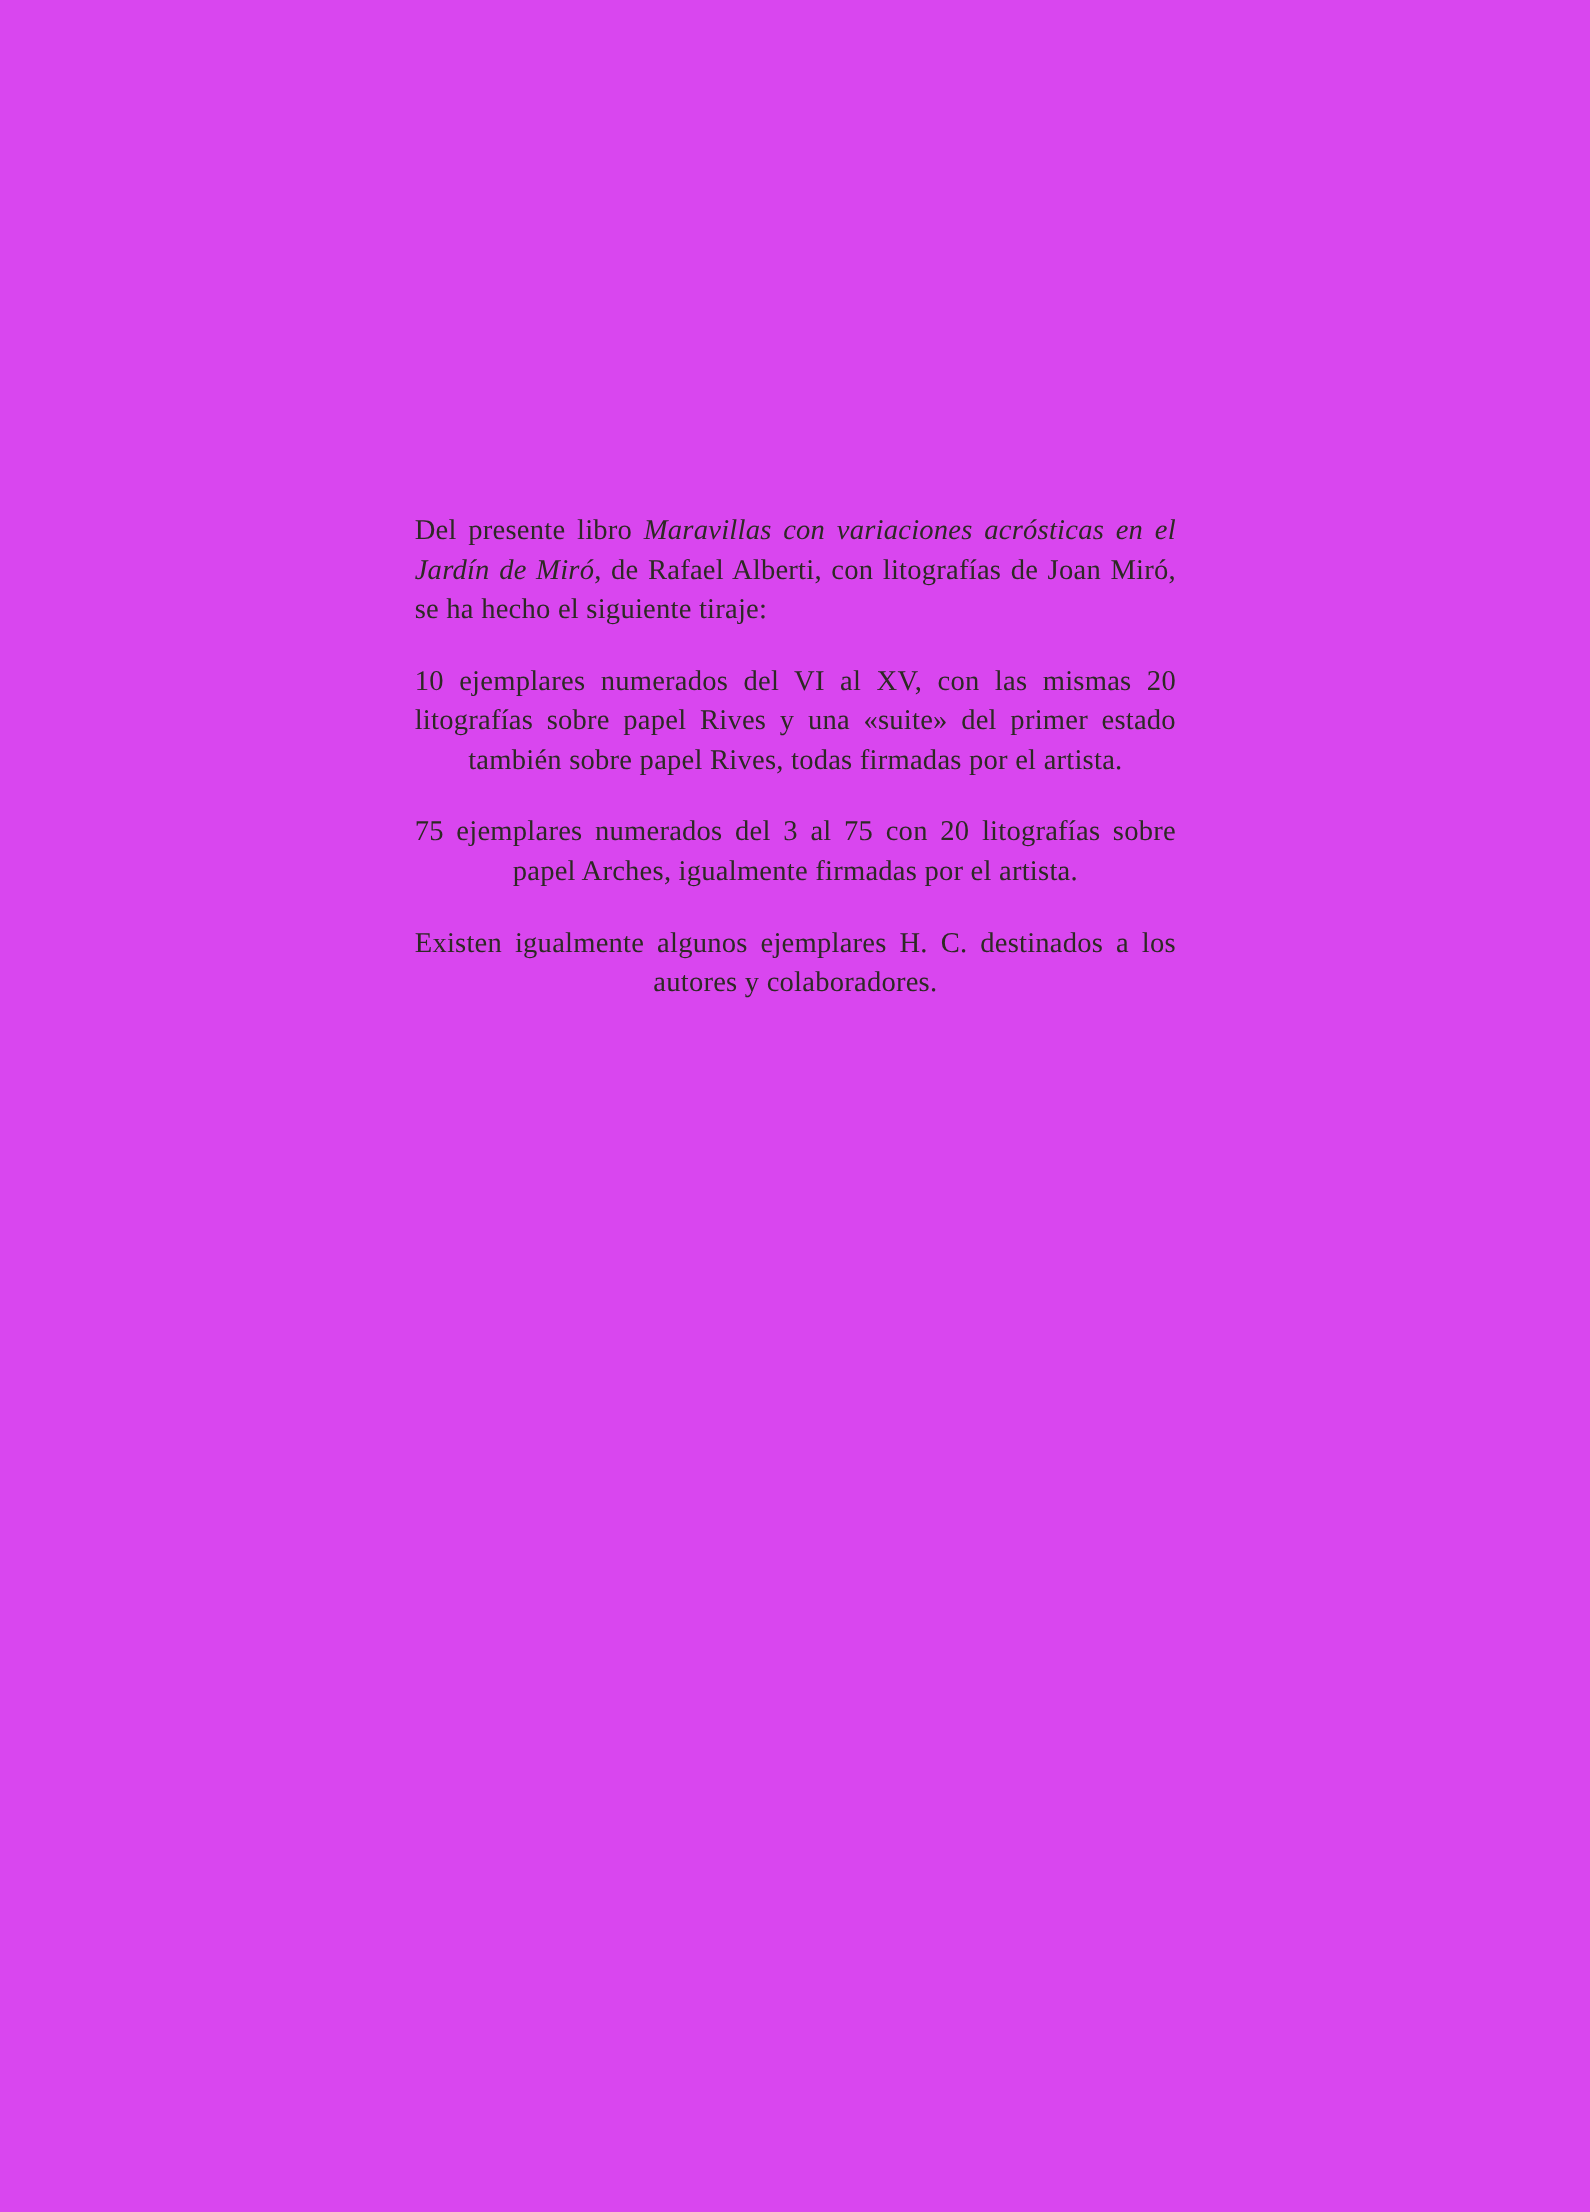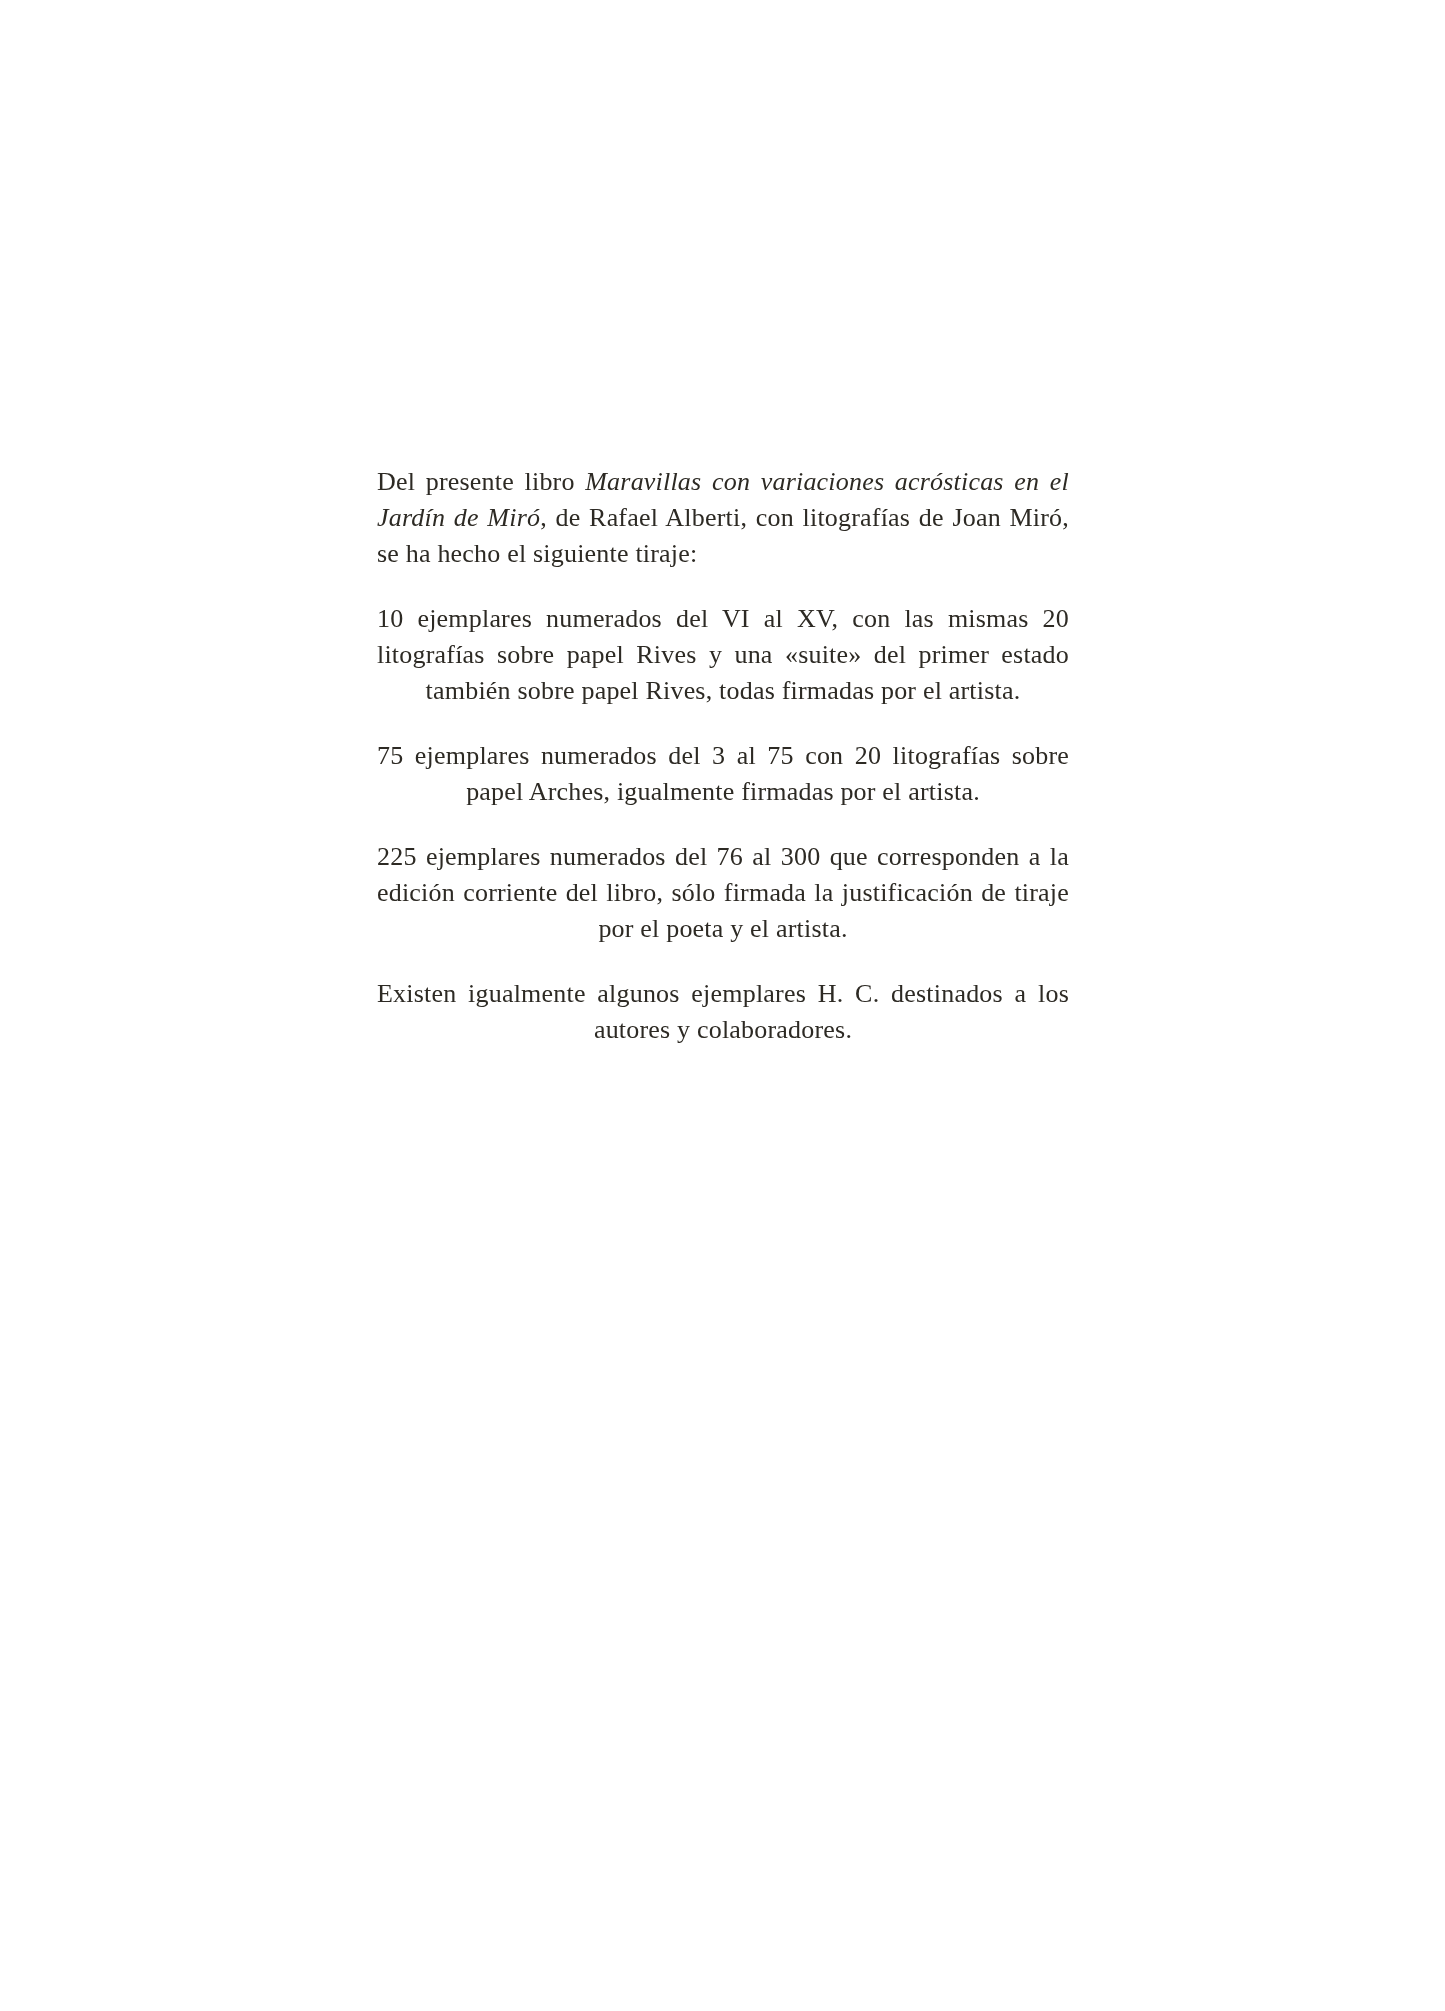--- a/index.html
+++ b/index.html
@@ -43,29 +43,28 @@
   .para.left-last {
     text-align-last: left;
   }
   .book-title {
     font-style: italic;
   }
 </style>
 </head>
 <body style="background: rgb(242, 237, 229);">
 
-<div class="page" style="background: #ffffff; color: rgb(45, 42, 36);">
+<div class="page" style="background: #d946ef; color: rgb(45, 42, 36);">
   <main class="colophon">
 
     <p class="para left-last"><span>Del presente libro </span><span class="book-title">Maravillas con variaciones acrósticas en el Jardín de Miró</span><span>, de Rafael Alberti, con litografías de Joan Miró, se ha hecho el siguiente tiraje:</span></p>
 
 
     <p class="para center-last"><span>10 ejemplares numerados del VI al XV, con las mismas 20 litografías sobre papel Rives y una «suite» del primer estado también sobre papel Rives, todas firmadas por el artista.</span></p>
 
     <p class="para center-last"><span>75 ejemplares numerados del 3 al 75 con 20 litografías sobre papel Arches, igualmente firmadas por el artista.</span></p>
 
-    <p class="para center-last"><span>225 ejemplares numerados del 76 al 300 que corresponden a la edición corriente del libro, sólo firmada la justificación de tiraje por el poeta y el artista.</span></p>
 
 
     <p class="para center-last"><span>Existen igualmente algunos ejemplares H. C. destinados a los autores y colaboradores.</span></p>
 
   </main>
 </div>
 
 </body></html>

